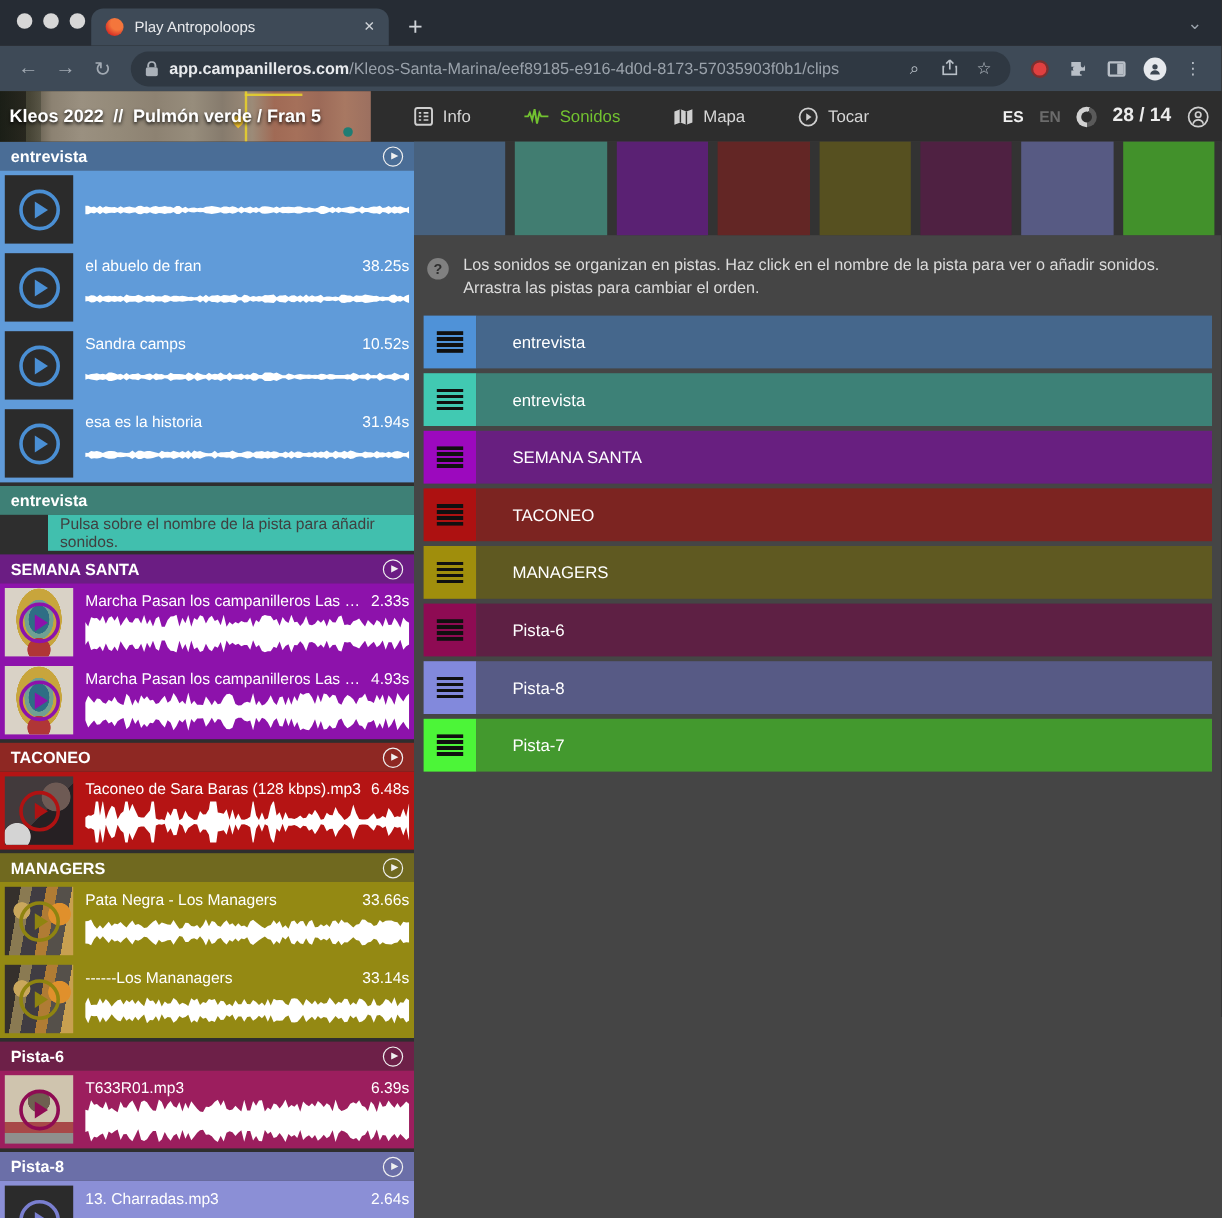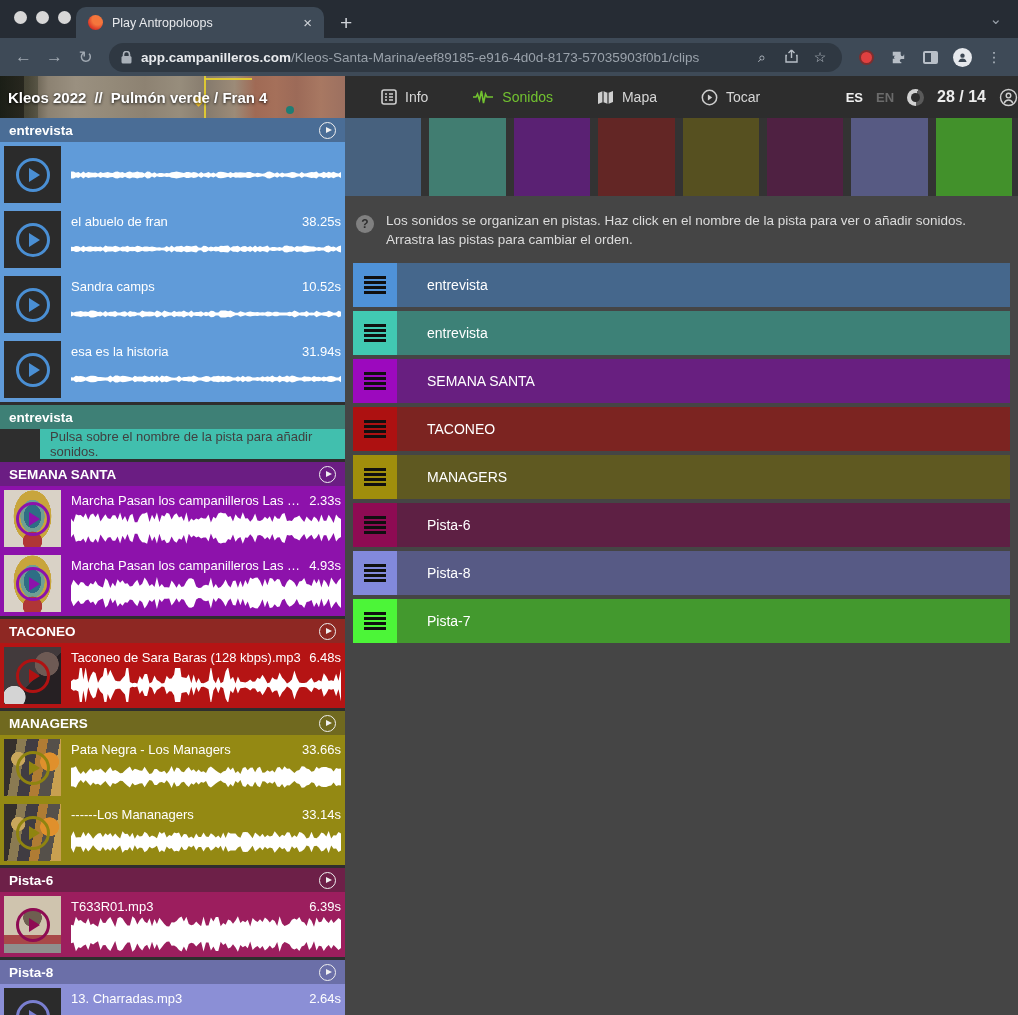--- a/index.html
+++ b/index.html
@@ -29,37 +29,37 @@
   .chrome-ic { flex:none; width:28px; display:flex; justify-content:center; align-items:center; }
   .rec { width:15px; height:15px; border-radius:50%; background:#e04040; border:2px solid #7c2f2f; }
   .panel-ic { width:15px; height:13px; border:2px solid #b8bfc7; border-radius:2px; position:relative; }
   .panel-ic::after { content:""; position:absolute; right:0; top:0; bottom:0; width:5px; background:#b8bfc7; }
   .avatar { width:19px; height:19px; border-radius:50%; background:#e6e9ed; display:flex;
     align-items:center; justify-content:center; }
   .kebab { color:#b8bfc7; font-size:14px; letter-spacing:0; }
 
   
   .appheader { height:42px; background:#2d2d2d; display:flex; align-items:center; }
-  .hero { width:345px; height:42px; flex:none; position:relative; overflow:hidden;
+  .hero { width:309px; height:42px; flex:none; position:relative; overflow:hidden;
     background:
       linear-gradient(90deg, rgba(10,12,8,.6) 0 7%, rgba(40,45,30,.35) 7% 11%, rgba(0,0,0,0) 11%),
       linear-gradient(90deg, #343a2c 0%, #585243 8%, #8c8272 14%, #9a9080 22%, #948a79 32%,
         #8d8272 42%, #978d7c 52%, #867b6d 60%, #9c8b78 68%, #a06a55 74%, #a5705a 80%,
         #9c6a58 86%, #a87862 93%, #9c7060 100%); }
   .boundary { position:absolute; left:204px; top:0; width:2px; height:42px; background:#e5cf2e; opacity:.9; }
   .boundary2 { position:absolute; left:204px; top:2px; width:48px; height:2px; background:#e5cf2e; opacity:.9; }
   .pin { position:absolute; left:194px; top:20px; width:9px; height:9px; border-radius:50% 50% 50% 0;
     transform:rotate(-45deg); background:#f2c22e; }
   .geodot { position:absolute; left:286px; top:30px; width:8px; height:8px; border-radius:50%; background:#1f7d74; }
   .hero-title { position:absolute; left:8px; top:0; height:42px; display:flex; align-items:center; gap:8px;
     font-size:15px; font-weight:bold; text-shadow:0 1px 3px rgba(0,0,0,.85); white-space:nowrap; }
   .appnav { display:flex; align-items:center; gap:0; margin-left:14px; }
   .navitem { display:flex; align-items:center; gap:8px; font-size:14px; color:#d6d6d6; padding:0 22px; }
   .navitem svg { display:block; }
-  .hdr-right { margin-left:auto; display:flex; align-items:center; gap:13px; }
+  .hdr-right { margin-left:auto; display:flex; align-items:center; gap:13px; padding-right:10px; }
   .lang-es { font-size:13px; font-weight:bold; color:#f0f0f0; }
   .lang-en { font-size:13px; font-weight:bold; color:#6b6b6b; }
   .donut { width:17px; height:17px; border-radius:50%; position:relative;
     background:conic-gradient(from 180deg, #d2d2d2 0 55%, #5a5a5a 55% 100%); }
   .donut::after { content:""; position:absolute; inset:4px; border-radius:50%; background:#2d2d2d; }
   .counter { font-size:16px; font-weight:bold; color:#ececec; }
 
   
   .content { display:flex; height:897px; }
   .sidebar { width:345px; flex:none; background:#2e2e2e; overflow:hidden; }
@@ -180,21 +180,21 @@
 
 <div class="appheader">
   <div class="hero">
     <span class="boundary"></span>
     <span class="boundary2"></span>
     <span class="pin"></span>
     <span class="geodot"></span>
     <div class="hero-title">
       <span>Kleos 2022</span>
       <span>//</span>
-      <span>Pulmón verde / Fran 4</span>
+      <span>Pulmón verde / Fran 5</span>
     </div>
   </div>
   <div class="appnav">
     <span class="navitem">
       <svg width="16" height="16" viewBox="0 0 16 16">
         <rect x="1" y="1" width="14" height="14" rx="2" fill="none" stroke="#cfcfcf" stroke-width="1.6"></rect>
         <path d="M4 5h2M4 8h2M4 11h2M8 5h4M8 8h4M8 11h4" stroke="#cfcfcf" stroke-width="1.4"></path>
       </svg>
       <span>Info</span>
     </span>

